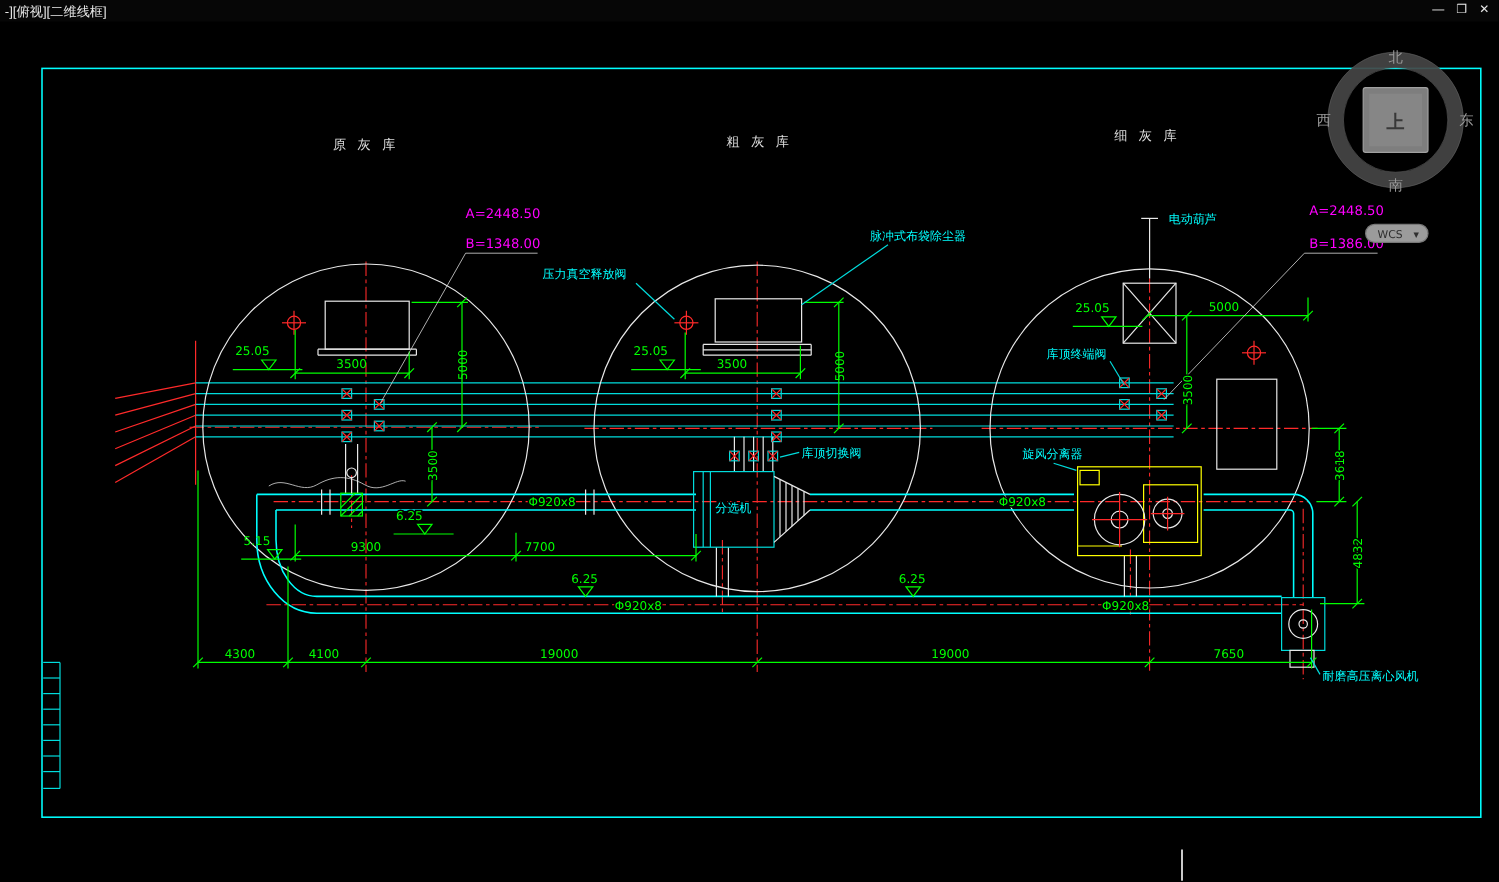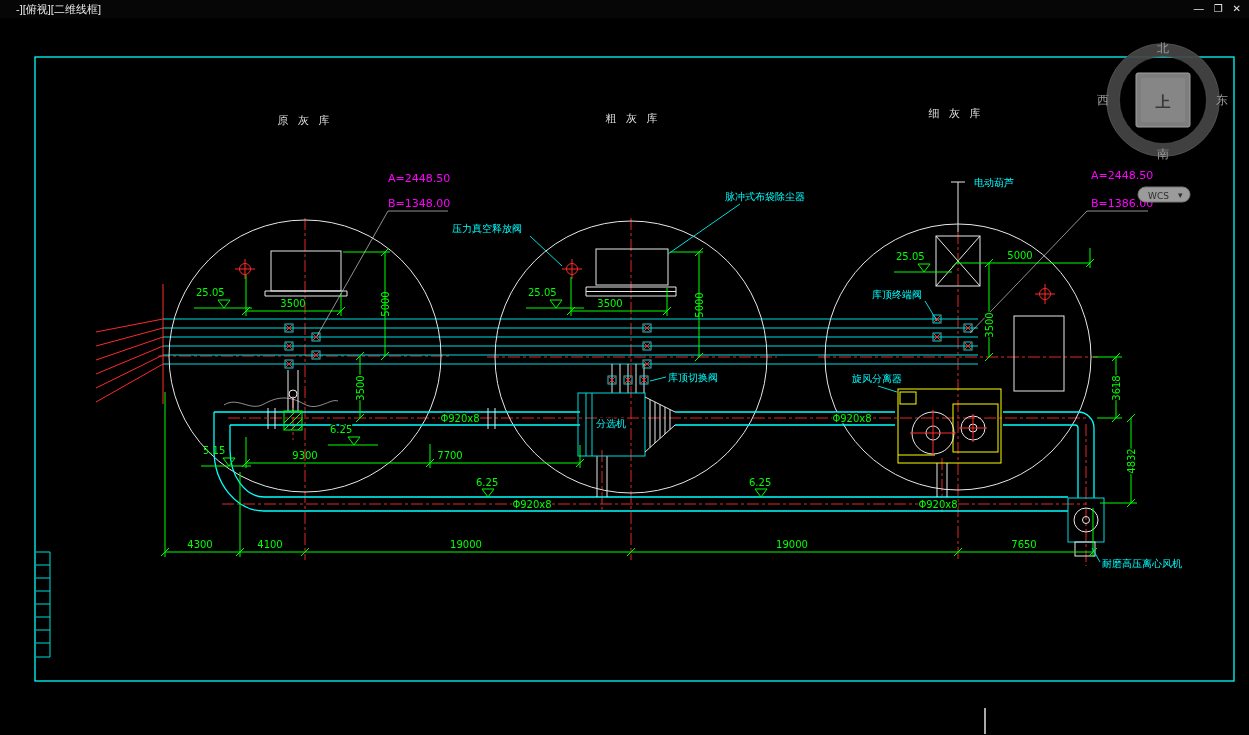--- a/index.html
+++ b/index.html
@@ -1,19 +1,19 @@
 <!DOCTYPE html>
 <html><head>
 <meta charset="utf-8">
 <style>
   html,body{margin:0;padding:0;background:#000;width:1249px;height:735px;overflow:hidden;}
   body{font-family:"Liberation Sans","DejaVu Sans",sans-serif;position:relative;}
   .titlebar{position:absolute;top:0;left:0;width:1249px;height:18px;background:#060606;
     display:flex;align-items:center;justify-content:space-between;z-index:5;}
-  .titlebar .title{color:#e8e8e8;font-size:11px;padding-left:16px;white-space:pre;}
+  .titlebar .title{color:#e8e8e8;font-size:11px;padding-left:4px;white-space:pre;}
   .winbtns{display:flex;gap:10px;padding-right:8px;}
   .winbtns span{color:#e8e8e8;font-size:10px;line-height:18px;cursor:default;}
   svg{position:absolute;top:0;left:0;}
   svg text{font-family:"DejaVu Sans","Liberation Sans",sans-serif;}
   .f9{font-size:9px}.f10{font-size:10px}.f11{font-size:11px}.f12{font-size:12px}.f15{font-size:15px;font-weight:bold}
   .tw{fill:#dcdcdc}.tg{fill:#00ff00}.tc{fill:#00ffff}.tm{fill:#ff00ff}.tgr{fill:#9a9a9a}.tdk{fill:#383838}
   .mid{text-anchor:middle}.ls{letter-spacing:3px}
   .halo{stroke:#000;stroke-width:2.5px;paint-order:stroke}
   .w{stroke:#e8e8e8;stroke-width:1;fill:none}
   .wt{stroke:#cfcfcf;stroke-width:.7;fill:none}

